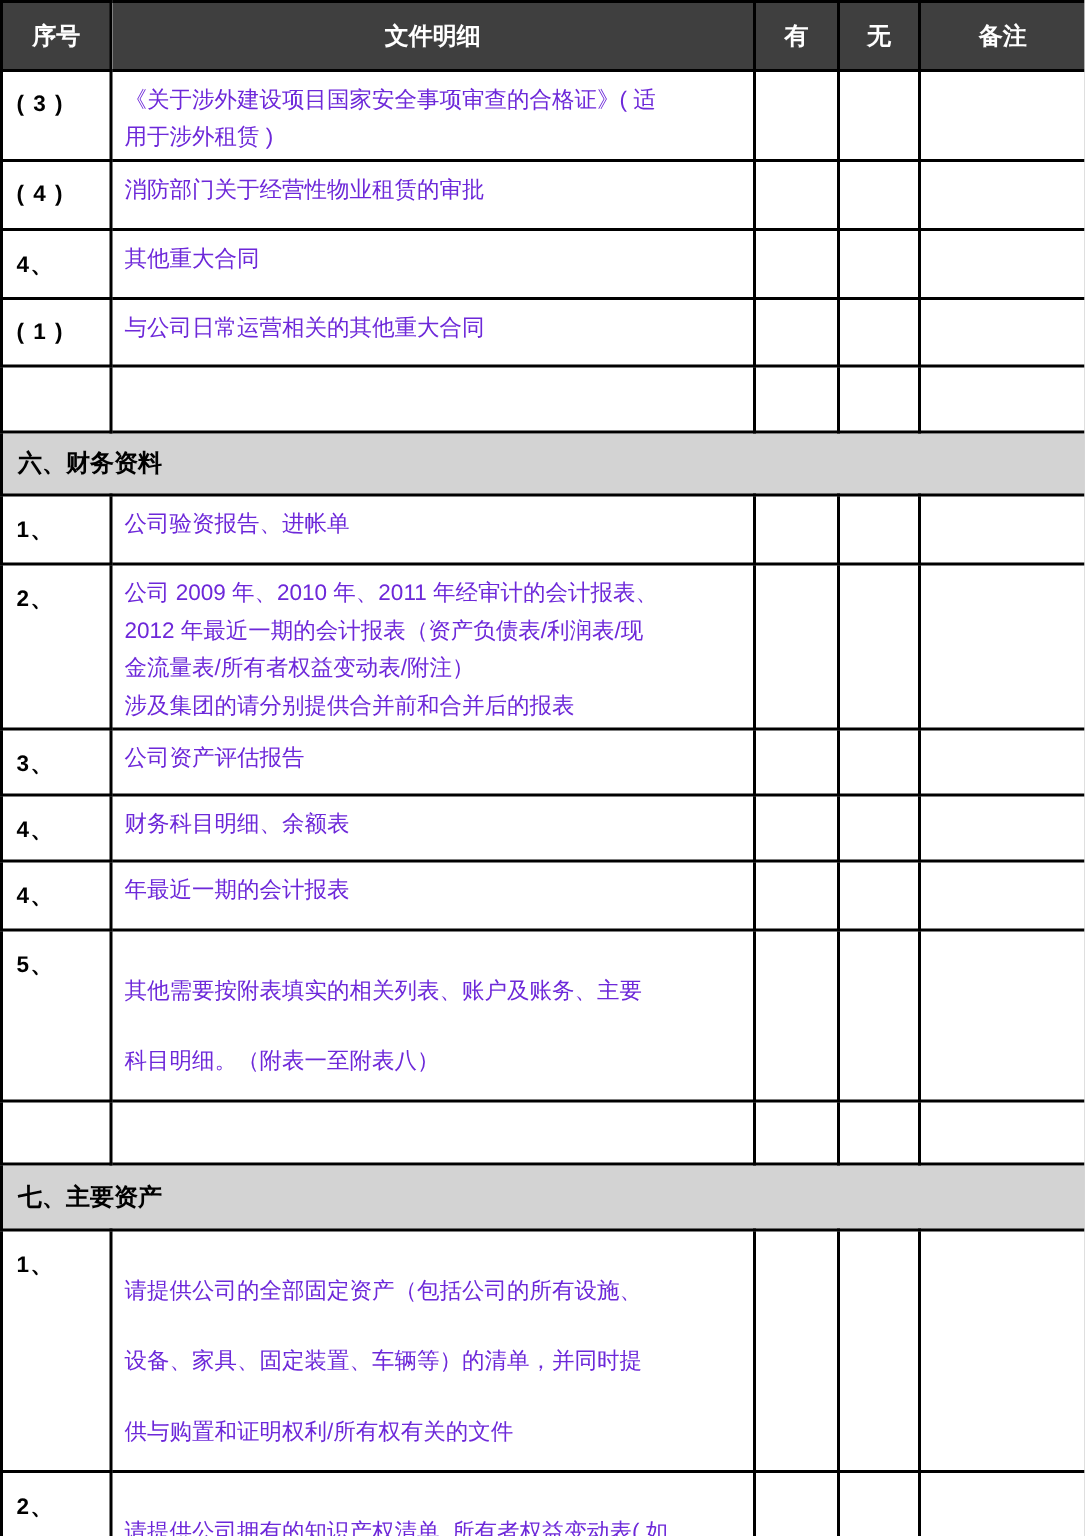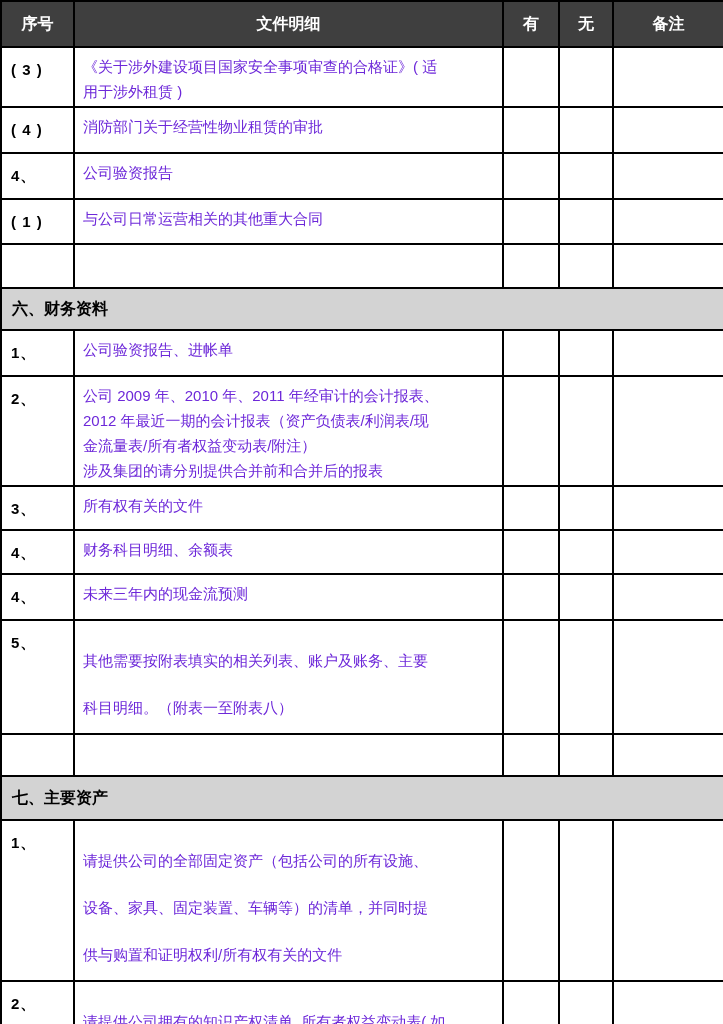--- a/index.html
+++ b/index.html
@@ -97,21 +97,21 @@
         </tr>
         <tr style="height: 46px;">
           <td class="no">( 4 )</td>
           <td class="detail">消防部门关于经营性物业租赁的审批</td>
           <td class="fill"></td>
           <td class="fill"></td>
           <td class="fill"></td>
         </tr>
         <tr style="height: 46px;">
           <td class="no">4、</td>
-          <td class="detail">公司验资报告</td>
+          <td class="detail">其他重大合同</td>
           <td class="fill"></td>
           <td class="fill"></td>
           <td class="fill"></td>
         </tr>
         <tr style="height: 45px;">
           <td class="no">( 1 )</td>
           <td class="detail">与公司日常运营相关的其他重大合同</td>
           <td class="fill"></td>
           <td class="fill"></td>
           <td class="fill"></td>
@@ -138,35 +138,35 @@
           <td class="detail">公司 2009 年、2010 年、2011 年经审计的会计报表、
 2012 年最近一期的会计报表（资产负债表/利润表/现
 金流量表/所有者权益变动表/附注）
 涉及集团的请分别提供合并前和合并后的报表</td>
           <td class="fill"></td>
           <td class="fill"></td>
           <td class="fill"></td>
         </tr>
         <tr style="height: 44px;">
           <td class="no">3、</td>
-          <td class="detail">所有权有关的文件</td>
+          <td class="detail">公司资产评估报告</td>
           <td class="fill"></td>
           <td class="fill"></td>
           <td class="fill"></td>
         </tr>
         <tr style="height: 44px;">
           <td class="no">4、</td>
           <td class="detail">财务科目明细、余额表</td>
           <td class="fill"></td>
           <td class="fill"></td>
           <td class="fill"></td>
         </tr>
         <tr style="height: 46px;">
           <td class="no">4、</td>
-          <td class="detail">未来三年内的现金流预测</td>
+          <td class="detail">年最近一期的会计报表</td>
           <td class="fill"></td>
           <td class="fill"></td>
           <td class="fill"></td>
         </tr>
         <tr class="wide" style="height: 96px;">
           <td class="no">5、</td>
           <td class="detail">其他需要按附表填实的相关列表、账户及账务、主要
 科目明细。（附表一至附表八）</td>
           <td class="fill"></td>
           <td class="fill"></td>

